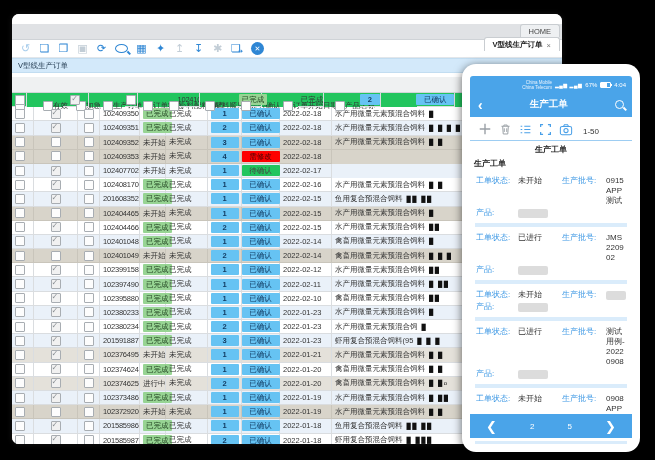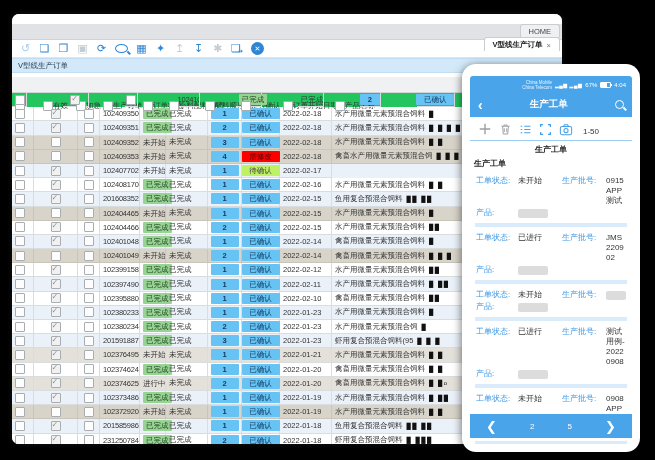--- a/index.html
+++ b/index.html
@@ -58,21 +58,21 @@
   .editicon{margin-left:3px;width:11px;height:10px;background:#fdf6df;border:1px solid #d8c98e;border-radius:1px;
             display:inline-flex;align-items:center;justify-content:center;}
   .editicon::after{content:"✎";font-size:7px;color:#b3822a;}
   .schip{padding:0 3px;border-radius:1px;line-height:11px;}
   .sc-done{background:#97d493;color:#1d3d1d;}
   .sc-none{background:none;padding:0;}
   .seqchip{display:inline-block;background:#66c3f3;color:#123c63;font-weight:bold;width:28px;text-align:center;
            border-radius:1px;line-height:11px;}
   .cchip{display:inline-block;min-width:34px;text-align:center;border-radius:1px;line-height:11px;padding:0 2px;}
   .cc-blue{background:#66c3f3;color:#123c63;}
-  .cc-pink{background:#bef264;color:#444;}
+  .cc-pink{background:#22c55e;color:#444;}
   .cc-red{background:#fe0000;color:#4a0505;}
   .redact{color:#111;font-size:6px;letter-spacing:1.5px;margin-left:4px;}
 
   
   .phone{position:absolute;left:462px;top:64px;width:178px;height:388px;background:#fff;border-radius:14px;
          box-shadow:0 2px 10px rgba(0,0,0,.6);}
   .screen{position:absolute;left:8px;top:12px;right:8px;bottom:8px;background:#fff;overflow:hidden;border-radius:3px;}
   .pheader{background:#4aa4e9;color:#fff;}
   .statusbar{height:14px;display:flex;align-items:center;justify-content:flex-end;gap:3px;padding:2px 6px 0 0;}
   .carriers{display:flex;flex-direction:column;font-size:4.5px;line-height:1.15;color:#eaf4fd;text-align:right;}
@@ -340,24 +340,20 @@
             <span class="schip sc-none">未开始</span>
           </div>
           <div class="td col-material">未完成</div>
           <div class="td col-seq">
             <span class="seqchip">4</span>
           </div>
           <div class="td col-confirm">
             <span class="cchip cc-red">需修改</span>
           </div>
           <div class="td col-date">2022-02-18</div>
-          <div class="td col-product">
-            <span>禽畜水产用微量元素预混合饲</span>
-            <span class="redact">█ █ █</span>
-          </div>
         </div>
 
         <div class="tr tone-blue">
           <div class="td col-sel">
             <span class="cb cb-off"></span>
 
           </div>
           <div class="td col-valid">
             <span class="cb cb-on"></span>
           </div>
@@ -904,21 +900,21 @@
           <div class="td col-sel">
             <span class="cb cb-off"></span>
 
           </div>
           <div class="td col-valid">
             <span class="cb cb-on"></span>
           </div>
           <div class="td col-urgent">
             <span class="cb cb-off"></span>
           </div>
-          <div class="td col-order">231250784</div>
+          <div class="td col-order">201585987</div>
           <div class="td col-status">
             <span class="schip sc-done">已完成</span>
           </div>
           <div class="td col-material">已完成</div>
           <div class="td col-seq">
             <span class="seqchip">2</span>
           </div>
           <div class="td col-confirm">
             <span class="cchip cc-blue">已确认</span>
           </div>

